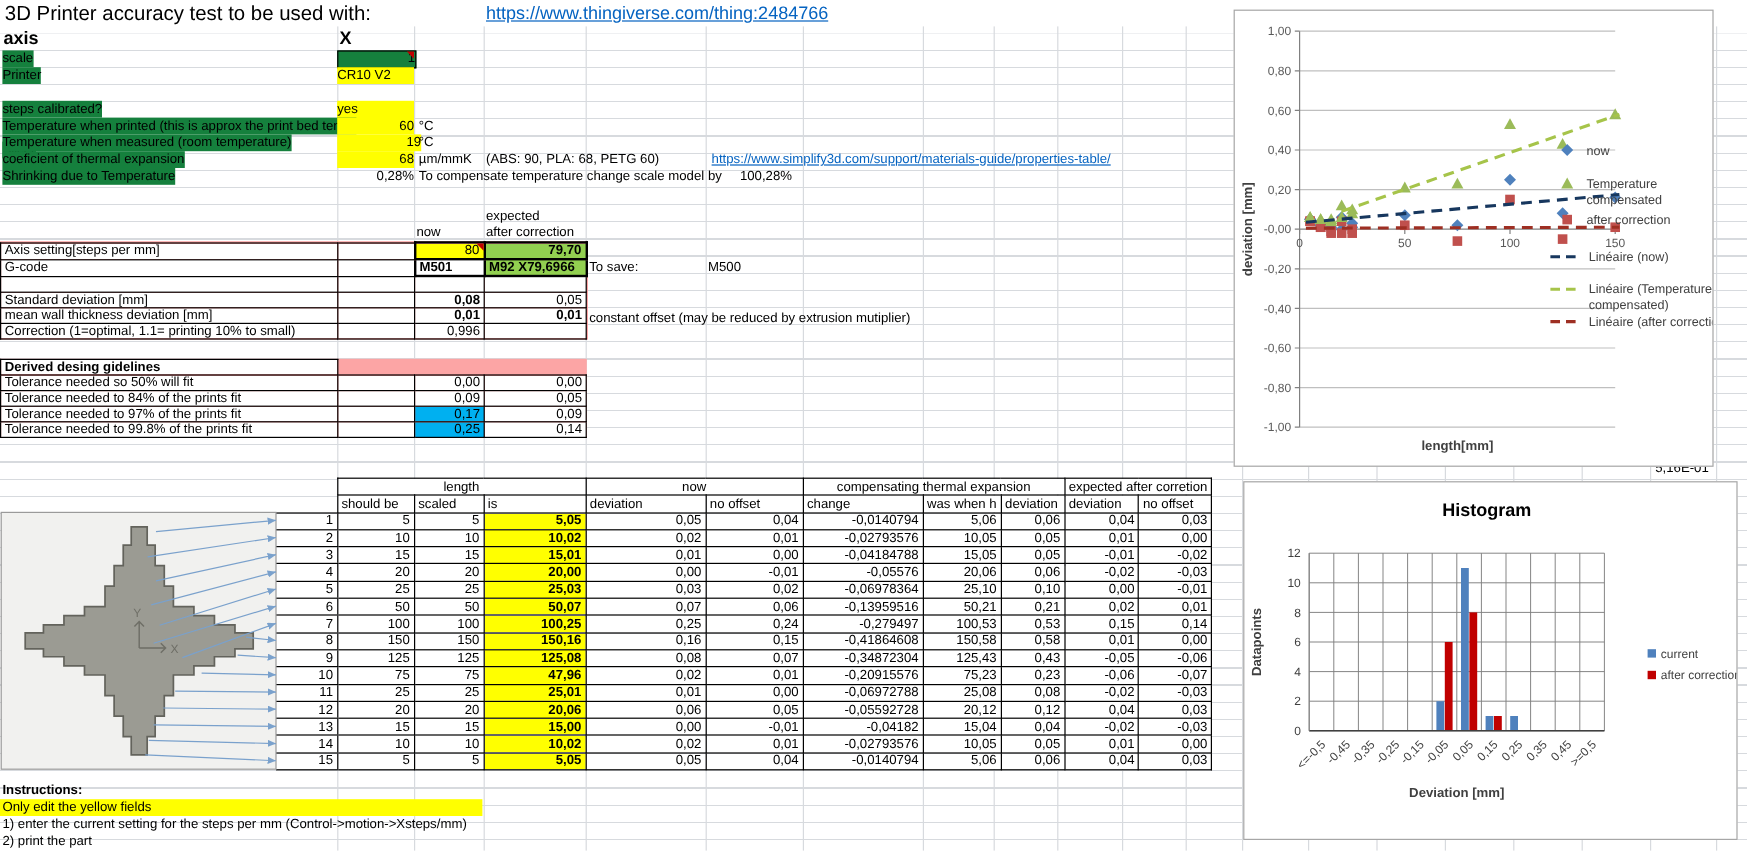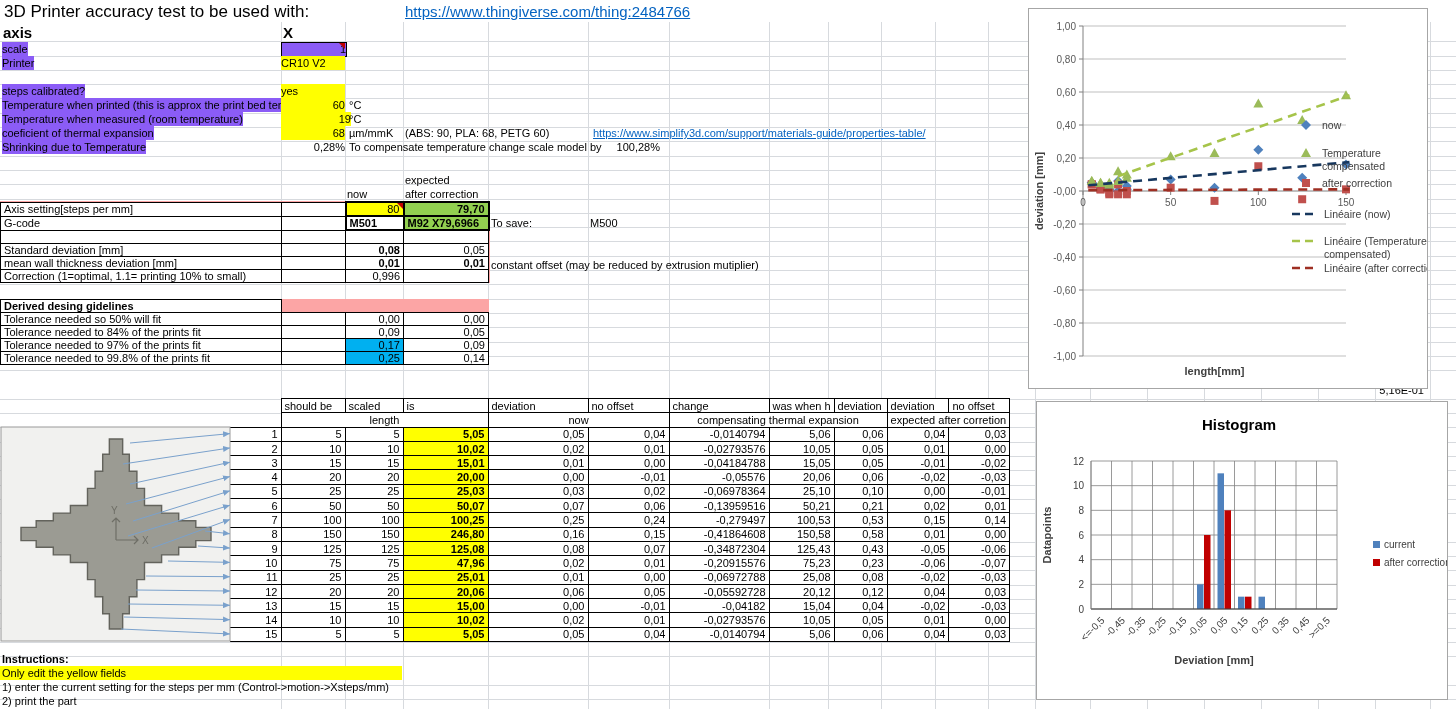--- a/index.html
+++ b/index.html
@@ -4,21 +4,21 @@
 <style>
   html,body{margin:0;padding:0;}
   body{width:1456px;height:709px;position:relative;overflow:hidden;background:#fff;
        font-family:"Liberation Sans",sans-serif;color:#000;}
   .cell{position:absolute;font-size:11px;height:14px;line-height:14px;white-space:nowrap;z-index:2;}
   .r{text-align:right;}
   .b{font-weight:bold;}
   .yellow{background:#FFFF00;}
   .green{background:#92D050;}
   .cyan{background:#00B0F0;}
-  .whitebg{background:#8b5cf6;}
+  .whitebg{background:#15803d;}
   .link{color:#0563C1;text-decoration:underline;cursor:pointer;}
   .boxed{border:1.5px solid #000;height:13px;line-height:13px;}
   .vline{position:absolute;width:1px;background:#d7dade;z-index:0;}
   #hgrid{position:absolute;left:0;top:28px;width:1456px;height:681px;z-index:0;
     background-image:repeating-linear-gradient(to bottom,transparent 0px,transparent 13.3px,#d7dade 13.3px,#d7dade 14.3px);}
   table{border-collapse:collapse;table-layout:fixed;position:absolute;z-index:2;background:#fca5a5;}
   td,th{border:1px solid #000;font:11px "Liberation Sans",sans-serif;font-weight:normal;
         padding:0 3px;height:12px;line-height:12px;white-space:nowrap;overflow:hidden;background:#fff;}
   #meas td{height:13.3px;line-height:12px;}
   td.nb{border:none;background:transparent;}
@@ -205,40 +205,40 @@
         <col style="width:100px">
         <col style="width:81px">
         <col style="width:100px">
         <col style="width:59px">
         <col style="width:53px">
         <col style="width:54px">
         <col style="width:53px">
       </colgroup>
       <tbody>
         <tr>
+          <td colspan="1" class="nb"></td>
+          <td colspan="3" class="ctr">length</td>
+          <td colspan="2" class="ctr">now</td>
+          <td colspan="3" class="ctr">compensating thermal expansion</td>
+          <td colspan="2" class="ctr">expected after corretion</td>
+        </tr>
+        <tr>
           <td class="nb"></td>
           <td>should be</td>
           <td>scaled</td>
           <td>is</td>
           <td>deviation</td>
           <td>no offset</td>
           <td>change</td>
           <td>was when h</td>
           <td>deviation</td>
           <td>deviation</td>
           <td>no offset</td>
         </tr>
         <tr>
-          <td colspan="1" class="nb"></td>
-          <td colspan="3" class="ctr">length</td>
-          <td colspan="2" class="ctr">now</td>
-          <td colspan="3" class="ctr">compensating thermal expansion</td>
-          <td colspan="2" class="ctr">expected after corretion</td>
-        </tr>
-        <tr>
           <td class="numcol">1</td>
           <td class="r">5</td>
           <td class="r">5</td>
           <td class="r yellow b">5,05</td>
           <td class="r">0,05</td>
           <td class="r">0,04</td>
           <td class="r">-0,0140794</td>
           <td class="r">5,06</td>
           <td class="r">0,06</td>
           <td class="r">0,04</td>
@@ -319,21 +319,21 @@
           <td class="r">-0,279497</td>
           <td class="r">100,53</td>
           <td class="r">0,53</td>
           <td class="r">0,15</td>
           <td class="r">0,14</td>
         </tr>
         <tr>
           <td class="numcol">8</td>
           <td class="r">150</td>
           <td class="r">150</td>
-          <td class="r yellow b">246,80</td>
+          <td class="r yellow b">150,16</td>
           <td class="r">0,16</td>
           <td class="r">0,15</td>
           <td class="r">-0,41864608</td>
           <td class="r">150,58</td>
           <td class="r">0,58</td>
           <td class="r">0,01</td>
           <td class="r">0,00</td>
         </tr>
         <tr>
           <td class="numcol">9</td>

